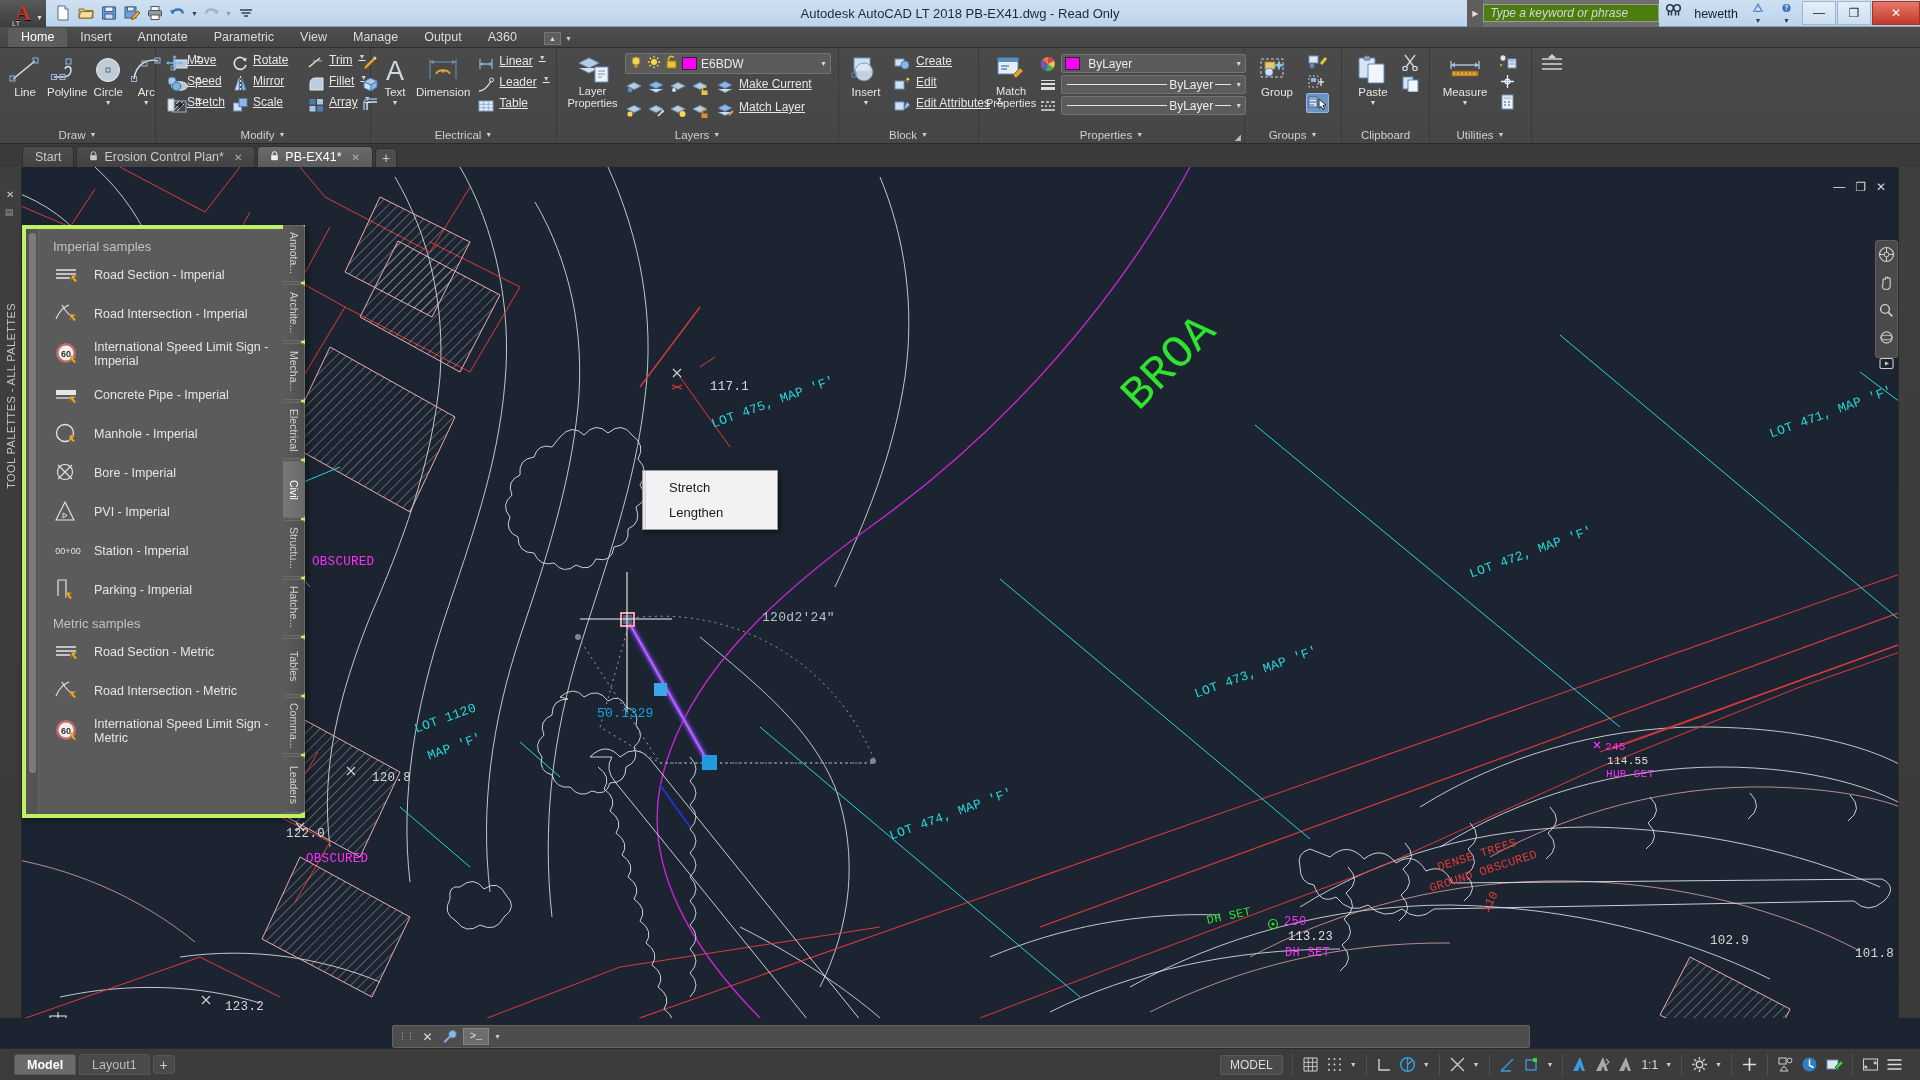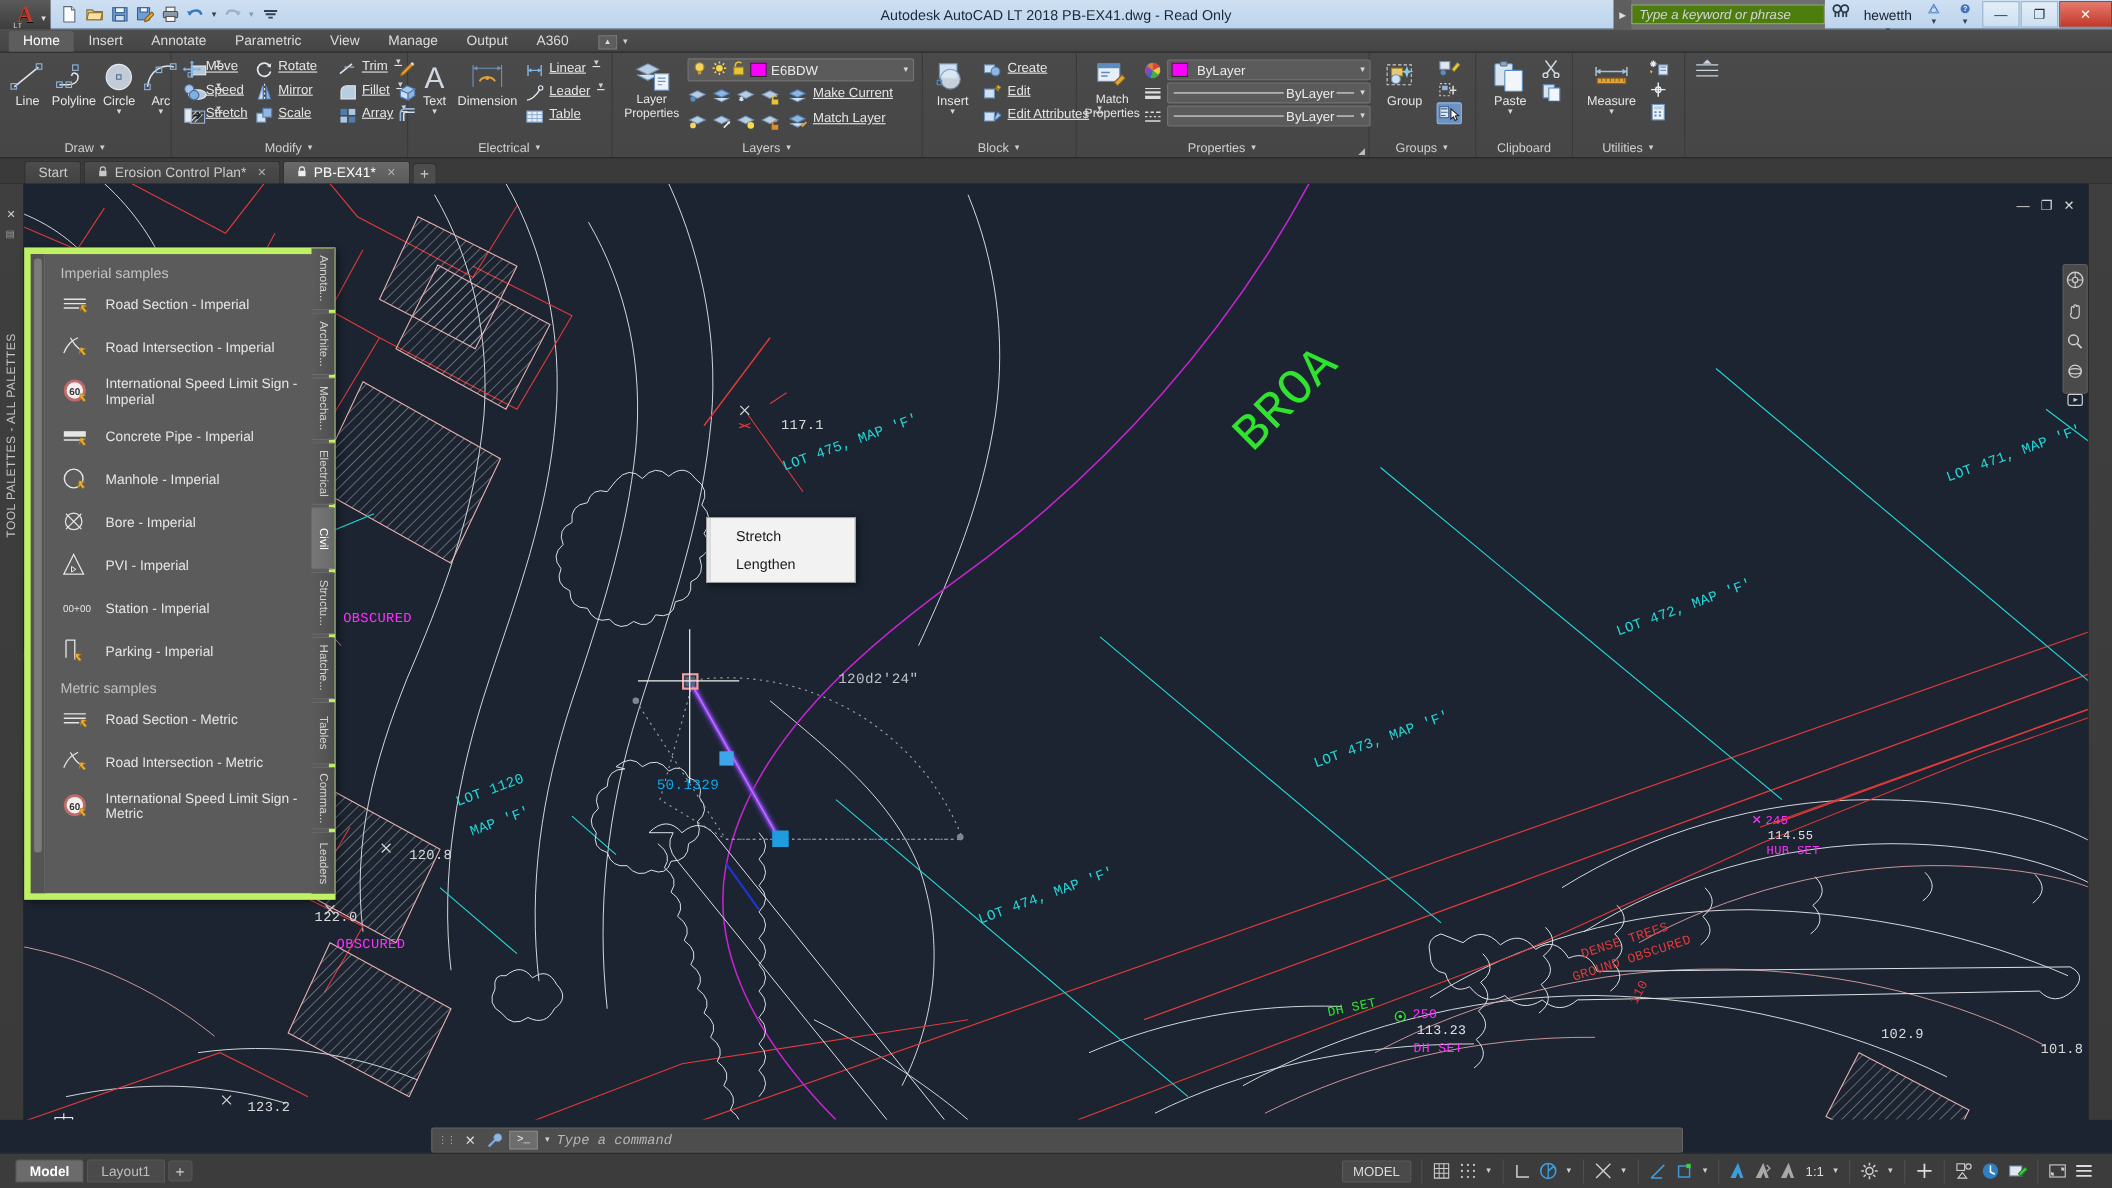--- a/index.html
+++ b/index.html
@@ -151,21 +151,21 @@
   }
   
   #right-dock{
     position:absolute;right:0;top:167px;width:22px;height:851px;
     background:linear-gradient(#3f3f3f,#3a3a3a);border-left:1px solid #2a2a2a;
   }
 
   
   #tool-palette{
     position:absolute; left:22px; top:225px; width:283px; height:593px;
-    background:#5b5b5b; border:6px solid #bef264; box-shadow:2px 2px 7px rgba(0,0,0,.45);
+    background:#5b5b5b; border:4px solid #bef264; box-shadow:2px 2px 7px rgba(0,0,0,.45);
     display:flex;
   }
   #tp-scroll{width:13px;background:#545454;border-right:1px solid #656565;position:relative;}
   #tp-thumb{position:absolute;left:3px;top:4px;width:7px;height:540px;background:#7b7b7b;border-radius:3px;}
   #tp-body{flex:1;padding:10px 8px 0 14px; overflow:hidden;}
   .tp-group{font-size:13px;color:#c3c3c3;margin-bottom:8px;}
   .tp-item{display:flex;align-items:center;gap:11px;margin-bottom:13px;cursor:default;}
   .tp-ico{width:30px;height:26px;flex:none;display:flex;align-items:center;justify-content:center;position:relative;}
   .tp-lbl{font-size:12.5px;color:#e6e6e6;line-height:1.15;}
   
@@ -1427,21 +1427,20 @@
 <div id="cmdline">
   <span class="cmd-grip">⋮⋮</span>
   <span class="cmd-ic" style="color:#dcdcdc;font-size:12px">✕</span>
   <span class="cmd-ic">
     <svg width="15" height="15" viewBox="0 0 15 15">
         <path d="M10.5 1.5a3.7 3.7 0 0 0-3.3 5.4L1.6 12.5l1.4 1.4 5.6-5.6A3.7 3.7 0 1 0 10.5 1.5z" fill="#8fb6e2" stroke="#4e7cb0" stroke-width=".7"></path>
       </svg>
   </span>
   <span class="cmd-prompt">&gt;_</span>
   <span class="scaret">▼</span>
-  <span class="cmd-input">Type a command</span>
 </div>
 
 <div id="layout-bar">
   <div class="lt active">Model</div>
   <div class="lt">Layout1</div>
   <div class="lt-plus">+</div>
 
   <div id="status-right">
     <div class="sgrp">
       <span id="model-btn">MODEL</span>

